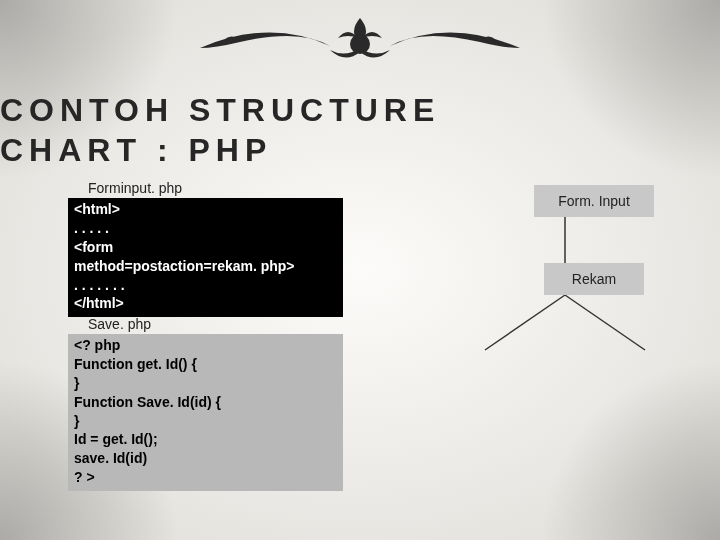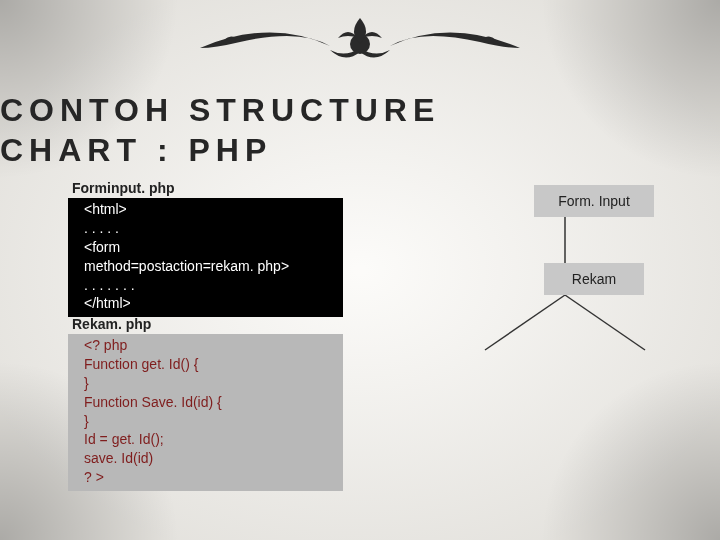--- a/index.html
+++ b/index.html
@@ -48,34 +48,35 @@
     letter-spacing:6px;
     font-weight:700;
     color:#262626;
     line-height:1.25;
   }
 
   
   .code-label {
     position:absolute;
     font-size:14px;
-    font-weight:700;
+    font-weight:400;
     color:#222;
+    margin-left:16px;
   }
   .code-box {
     position:absolute;
     font-size:14px;
-    font-weight:400;
+    font-weight:700;
     color:#fff;
     line-height:1.35;
-    padding:2px 6px 4px 16px;
+    padding:2px 6px 4px 6px;
     white-space:pre;
   }
   .code-box.dark { background:#000; }
-  .code-box.gray { background:#b8b8b8; color:#7f1d1d; }
+  .code-box.gray { background:#b8b8b8; color:#000000; }
 
   
   .chart {
     position:absolute;
     left:420px; top:185px;
     width:290px; height:260px;
   }
   .node {
     position:absolute;
     background:#c8c8c8;
@@ -127,21 +128,21 @@
 
 <div class="code-label" style="left:72px; top:180px;">Forminput. php</div>
 
 <div class="code-box dark" style="left:68px; top:198px; width:275px;">&lt;html&gt;
 . . . . .
 &lt;form
 method=postaction=rekam. php&gt;
 . . . . . . .
 &lt;/html&gt;</div>
 
-<div class="code-label" style="left:72px; top:316px;">Rekam. php</div>
+<div class="code-label" style="left:72px; top:316px;">Save. php</div>
 
 <div class="code-box gray" style="left:68px; top:334px; width:275px;">&lt;? php
 Function get. Id() {
 }
 Function Save. Id(id) {
 }
 Id = get. Id();
 save. Id(id)
 ? &gt;</div>
 

